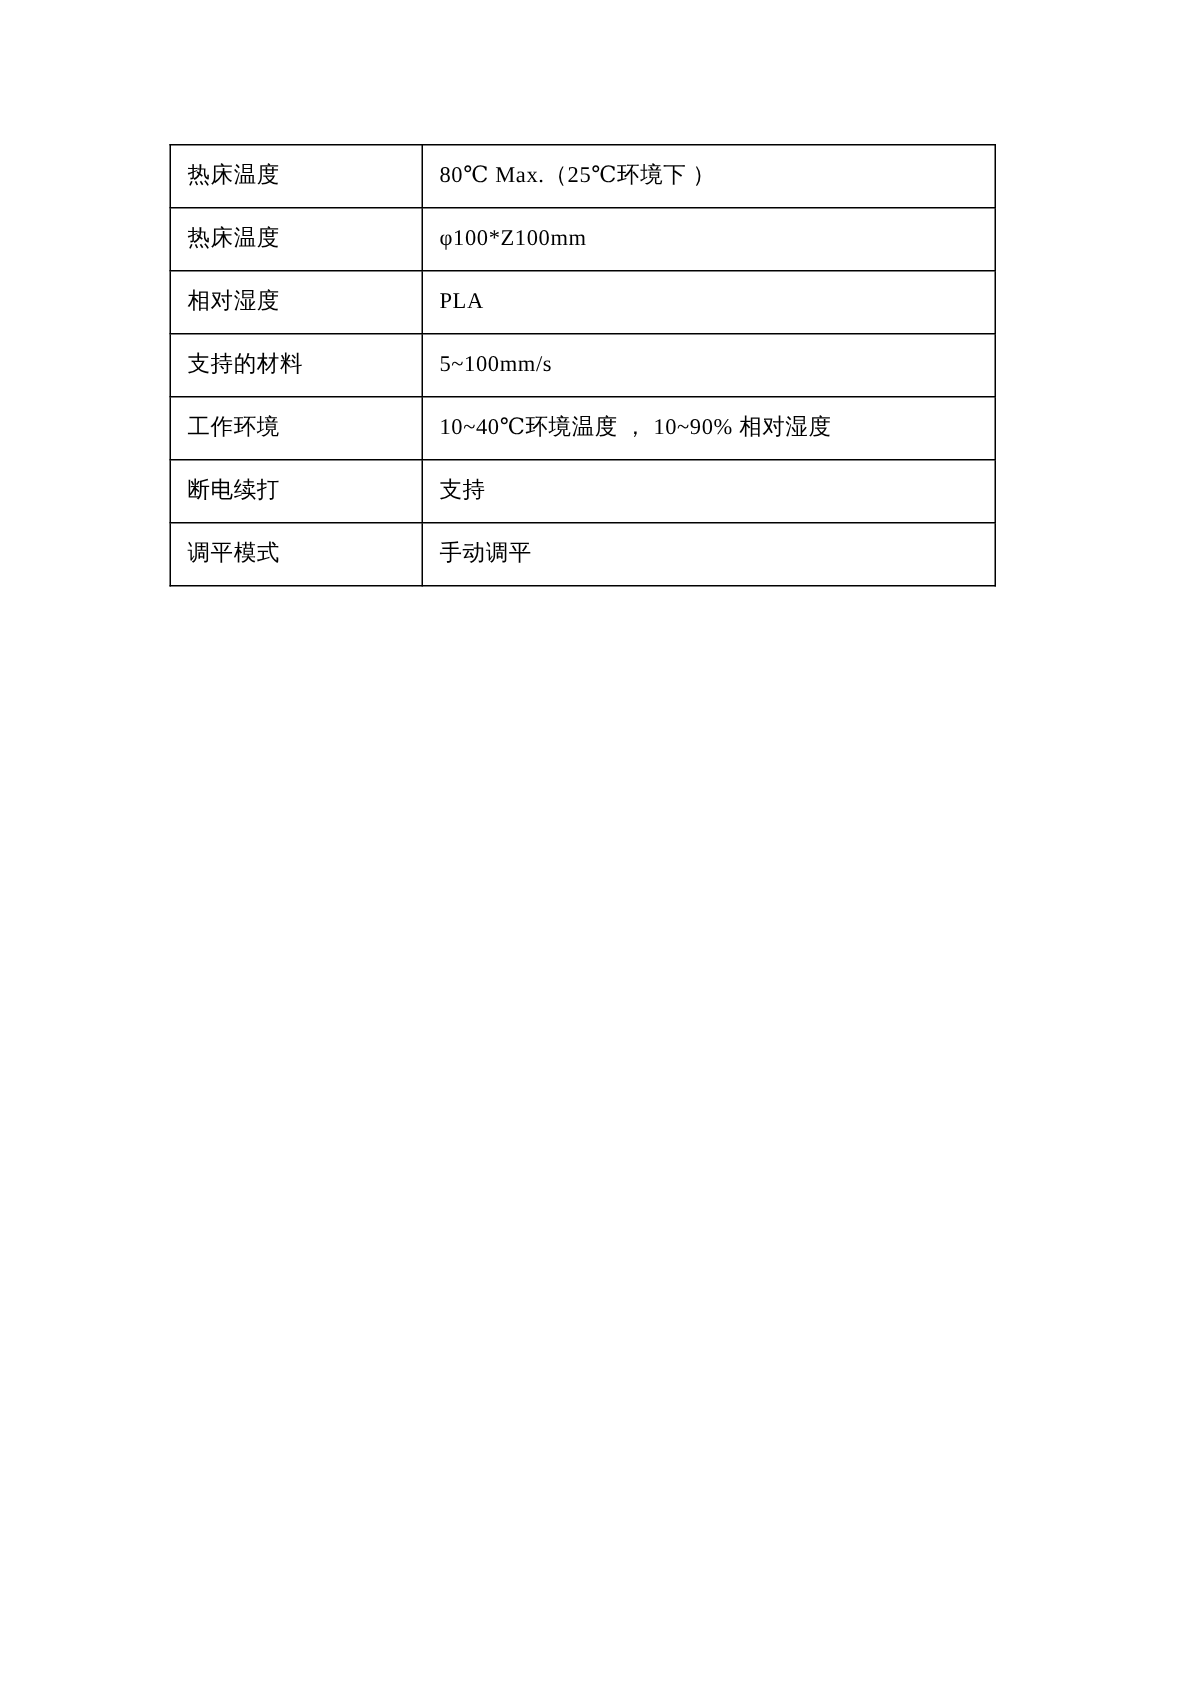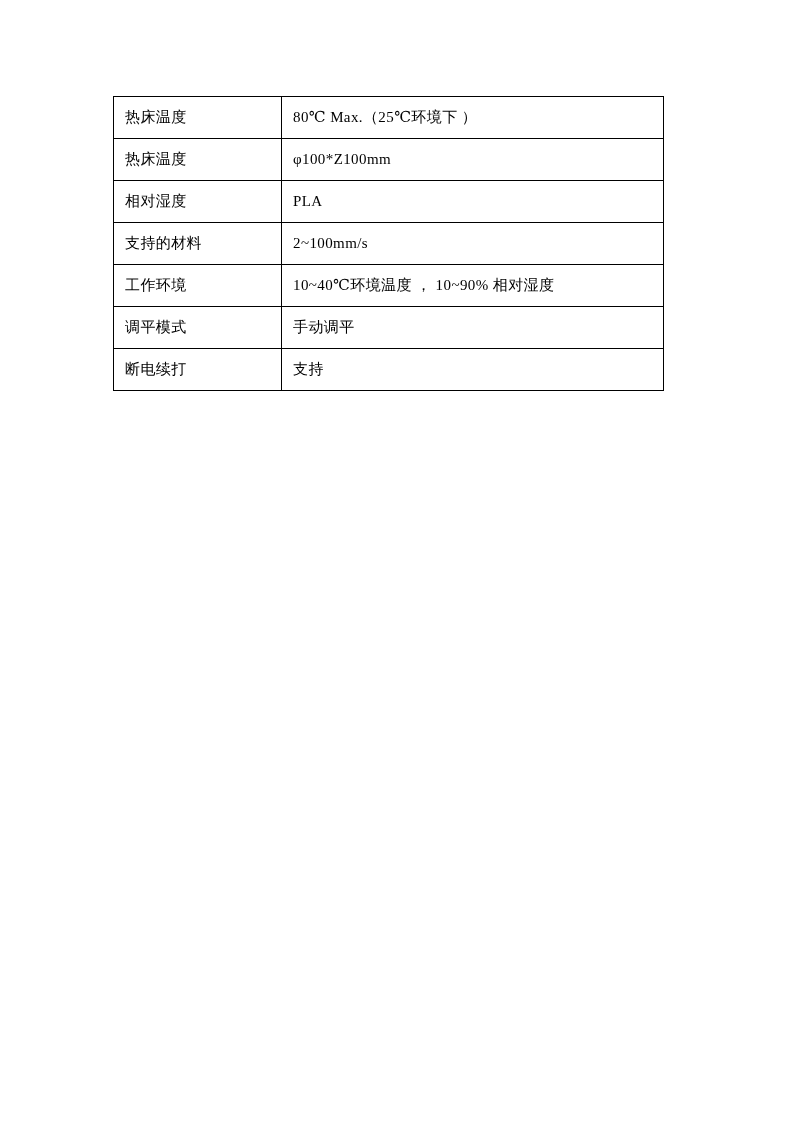--- a/index.html
+++ b/index.html
@@ -64,29 +64,29 @@
       <tr>
         <td class="col-label">热床温度</td>
         <td class="col-value">φ100*Z100mm</td>
       </tr>
       <tr>
         <td class="col-label">相对湿度</td>
         <td class="col-value">PLA</td>
       </tr>
       <tr>
         <td class="col-label">支持的材料</td>
-        <td class="col-value">2~100mm/s</td>
+        <td class="col-value">5~100mm/s</td>
       </tr>
       <tr>
         <td class="col-label">工作环境</td>
         <td class="col-value">10~40℃环境温度 ， 10~90% 相对湿度</td>
       </tr>
       <tr>
+        <td class="col-label">断电续打</td>
+        <td class="col-value">支持</td>
+      </tr>
+      <tr>
         <td class="col-label">调平模式</td>
         <td class="col-value">手动调平</td>
-      </tr>
-      <tr>
-        <td class="col-label">断电续打</td>
-        <td class="col-value">支持</td>
       </tr>
     </tbody>
   </table>
 </div>
 
 </body></html>

